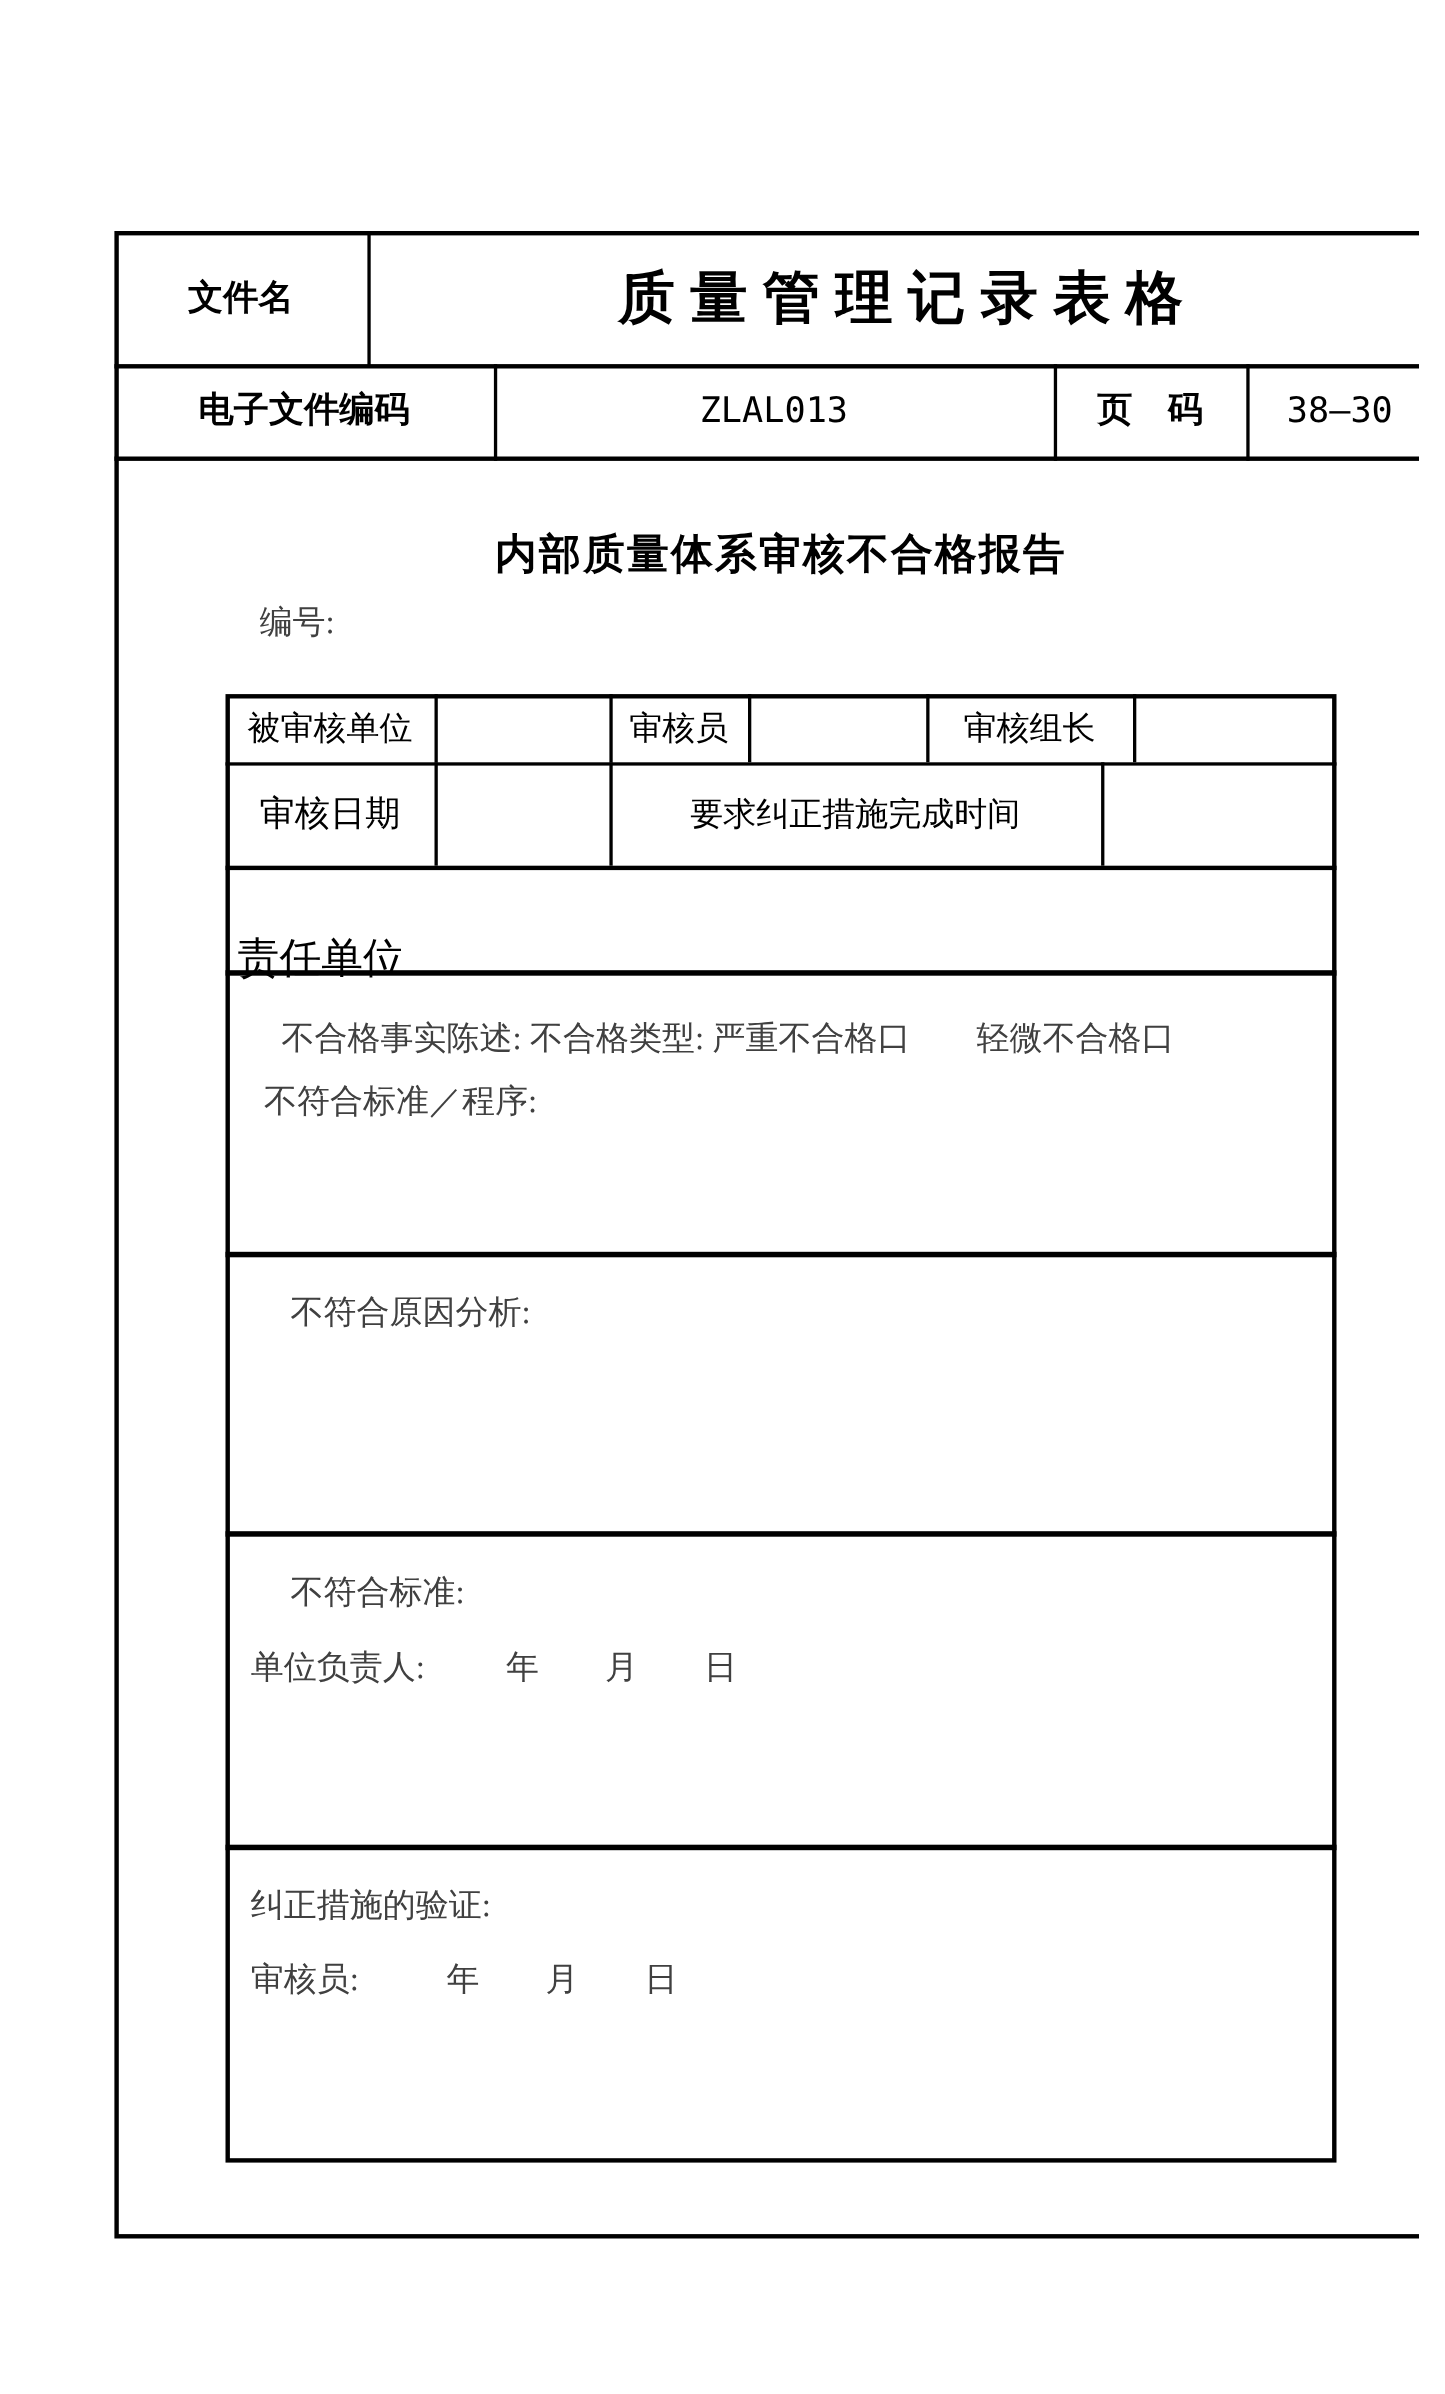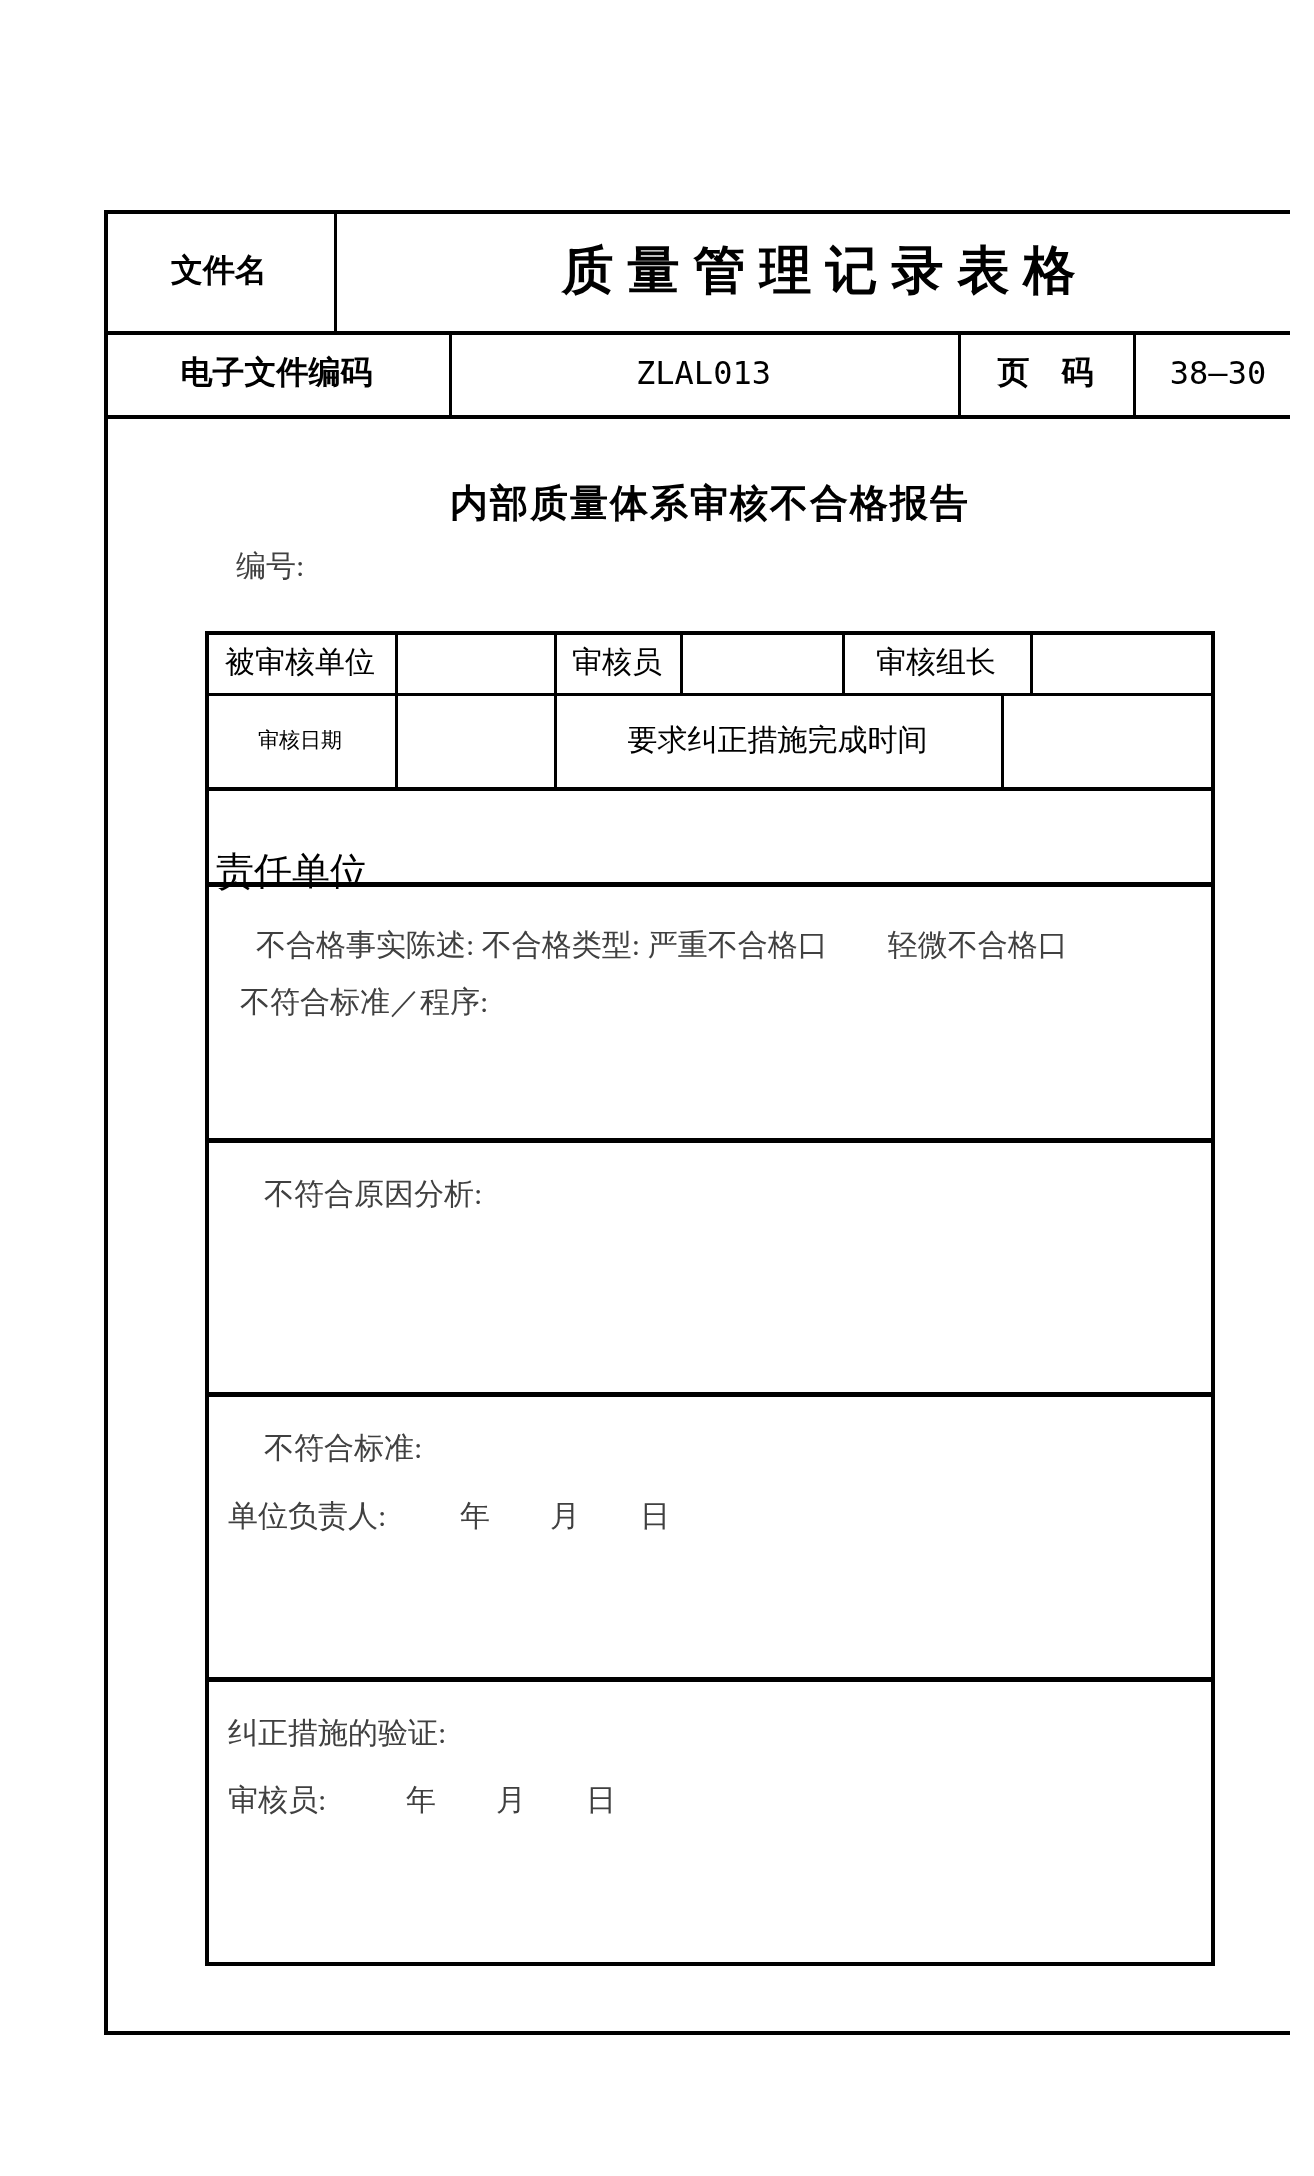--- a/index.html
+++ b/index.html
@@ -77,21 +77,21 @@
   <div class="vl" style="left:506px; top:645px; width:3px; height:94px;"></div>
   <div class="vl" style="left:953px; top:645px; width:3px; height:94px;"></div>
 
   <div class="cell" style="left:157px; top:583px; width:190px; height:62px; font-size:30px;">被审核单位</div>
   <div class="abs" style="left:350px; top:586px; width:156px; height:59px;"></div>
   <div class="cell" style="left:506px; top:583px; width:126px; height:62px; font-size:30px;">审核员</div>
   <div class="abs" style="left:635px; top:586px; width:159px; height:59px;"></div>
   <div class="cell" style="left:794px; top:583px; width:188px; height:62px; font-size:30px;">审核组长</div>
   <div class="abs" style="left:985px; top:586px; width:182px; height:59px;"></div>
 
-  <div class="cell" style="left:157px; top:645px; width:190px; height:94px; font-size:21px;">审核日期</div>
+  <div class="cell" style="left:157px; top:645px; width:190px; height:94px; font-size:32px;">审核日期</div>
   <div class="abs" style="left:350px; top:648px; width:156px; height:91px;"></div>
   <div class="cell" style="left:506px; top:645px; width:447px; height:94px; font-size:30px;">要求纠正措施完成时间</div>
   <div class="abs" style="left:956px; top:648px; width:211px; height:91px;"></div>
 
   <div class="cell left" style="left:168px; top:776px; width:300px; height:95px; font-size:38px;">责任单位</div>
   <div class="abs" style="left:320px; top:743px; width:845px; height:89px;"></div>
 
   <div class="abs" style="left:161px; top:839px; width:1002px; height:251px;">
     <div class="body-txt" style="left:35px; top:28px;">不合格事实陈述: 不合格类型: 严重不合格口　　轻微不合格口</div>
     <div class="body-txt" style="left:19px; top:85px;">不符合标准／程序:</div>

